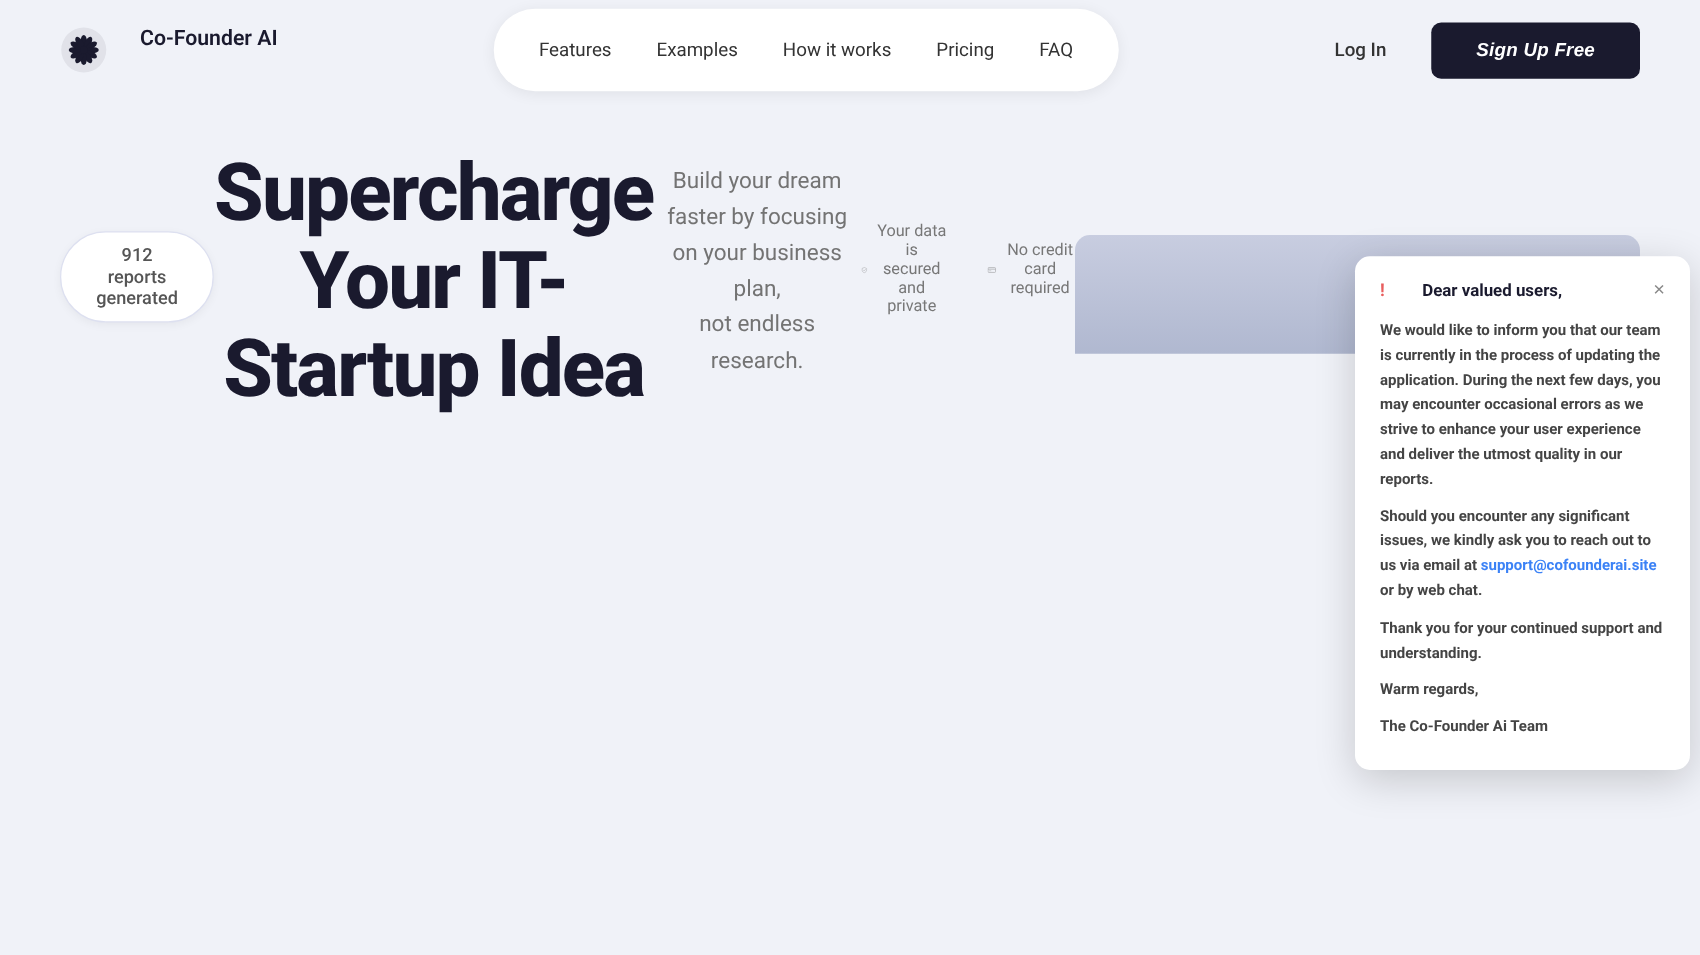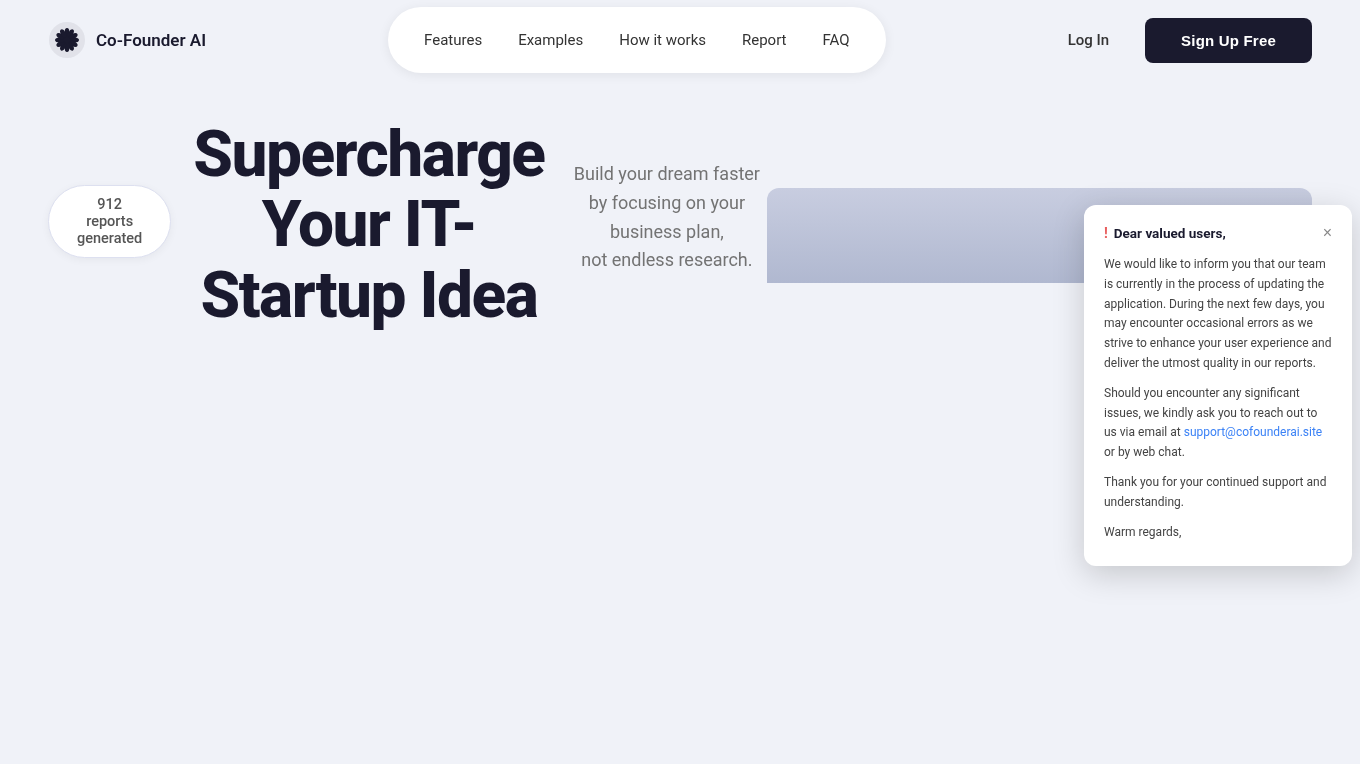--- a/index.html
+++ b/index.html
@@ -15,22 +15,21 @@
     nav {
       display: flex;
       align-items: center;
       justify-content: space-between;
       padding: 0 48px;
       height: 80px;
       background: #f0f2f8;
     }
     .nav-logo {
       display: flex;
-      align-items: center;
-      gap: 10px;
+      gap: 26px;
     }
     .logo-icon {
       width: 38px;
       height: 38px;
     }
     .nav-brand {
       font-size: 17px;
       font-weight: 600;
       color: #1a1a2e;
     }
@@ -65,20 +64,21 @@
     .signup-btn {
       background: #1a1a2e;
       color: white;
       border: none;
       padding: 14px 36px;
       border-radius: 8px;
       font-size: 15px;
       font-weight: 600;
       cursor: pointer;
       letter-spacing: 0.2px;
+      font-style: italic;
     }
 
     
     .hero {
       display: flex;
       align-items: center;
       text-align: center;
       padding: 40px 48px 0;
     }
     .reports-badge {
@@ -174,34 +174,36 @@
     }
     .exclamation-icon {
       color: #e85d5d;
       font-size: 14px;
       font-weight: 700;
     }
     .modal-title {
       font-size: 13.5px;
       font-weight: 700;
       color: #1a1a2e;
+      margin-left: 24px;
     }
     .modal-close {
       background: none;
       border: none;
       cursor: pointer;
       color: #888;
       font-size: 16px;
       line-height: 1;
       padding: 0;
     }
     .modal-body {
       font-size: 12px;
       color: #444;
       line-height: 1.65;
+      font-weight: bold;
     }
     .modal-body p {
       margin-bottom: 10px;
     }
     .modal-body p:last-child { margin-bottom: 0; }
     .email-link {
       color: #3b82f6;
       text-decoration: none;
     }
   </style>
@@ -230,54 +232,74 @@
         <circle cx="0" cy="0" r="3" fill="#1a1a2e"></circle>
       </g>
     </svg>
     <span class="nav-brand">Co-Founder AI</span>
   </div>
 
   <div class="nav-links">
     <a class="nav-link">Features</a>
     <a class="nav-link">Examples</a>
     <a class="nav-link">How it works</a>
-    <a class="nav-link">Report</a>
+    <a class="nav-link">Pricing</a>
     <a class="nav-link">FAQ</a>
   </div>
 
   <div class="nav-right">
     <a class="login-link">Log In</a>
     <button class="signup-btn">Sign Up Free</button>
   </div>
 </nav>
 
 <section class="hero">
   <div class="reports-badge">912 reports generated</div>
 
   <h1 class="hero-title">Supercharge Your IT-Startup Idea</h1>
 
   <p class="hero-subtitle">
     <span>Build your dream faster by focusing on your business plan,</span><br>
     <span>not endless research.</span>
   </p>
 
 
+  <div class="trust-items">
+    <div class="trust-item">
+
+      <svg class="trust-icon" viewBox="0 0 16 16" fill="none">
+        <path d="M8 1.5L2 4v4c0 3.3 2.5 6.1 6 7 3.5-.9 6-3.7 6-7V4L8 1.5z" stroke="#777" stroke-width="1.3" fill="none"></path>
+        <path d="M5 8l2 2 4-3" stroke="#777" stroke-width="1.3" stroke-linecap="round"></path>
+      </svg>
+      <span>Your data is secured and private</span>
+    </div>
+    <div class="trust-item">
+
+      <svg class="trust-icon" viewBox="0 0 16 16" fill="none">
+        <rect x="1" y="3.5" width="14" height="9" rx="1.5" stroke="#777" stroke-width="1.3"></rect>
+        <line x1="1" y1="6.5" x2="15" y2="6.5" stroke="#777" stroke-width="1.3"></line>
+        <rect x="3" y="8.5" width="4" height="2" rx="0.5" fill="#777" opacity="0.5"></rect>
+      </svg>
+      <span>No credit card required</span>
+    </div>
+  </div>
 
   <div class="preview-section"></div>
 </section>
 
 <div class="notification-modal">
   <div class="modal-header">
     <div class="modal-title-row">
       <span class="exclamation-icon">!</span>
       <span class="modal-title">Dear valued users,</span>
     </div>
     <button class="modal-close">×</button>
   </div>
   <div class="modal-body">
     <p>We would like to inform you that our team is currently in the process of updating the application. During the next few days, you may encounter occasional errors as we strive to enhance your user experience and deliver the utmost quality in our reports.</p>
     <p>
       Should you encounter any significant issues, we kindly ask you to reach out to us via email at <a class="email-link">support@cofounderai.site</a> or by web chat.
     </p>
     <p>Thank you for your continued support and understanding.</p>
     <p>Warm regards,</p>
+    <p>The Co-Founder Ai Team</p>
   </div>
 </div>
 
 </body></html>

